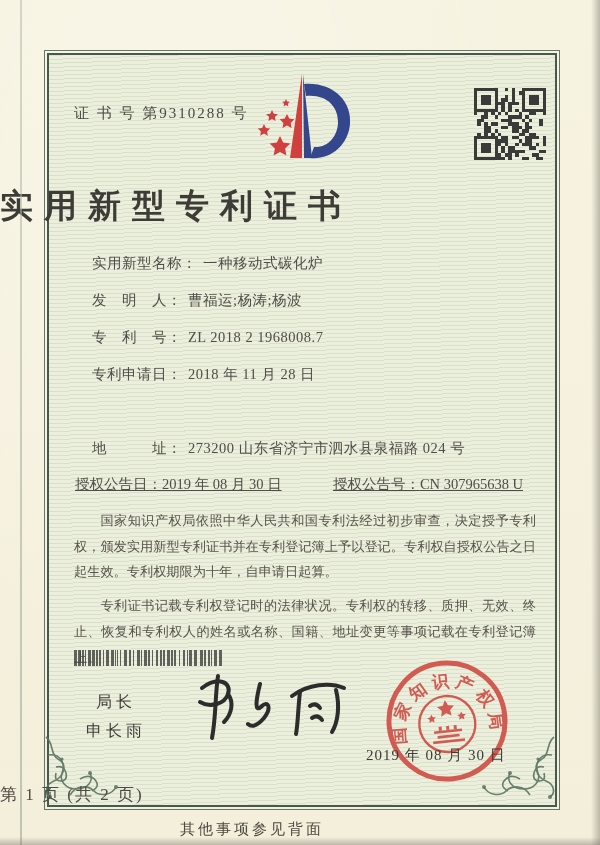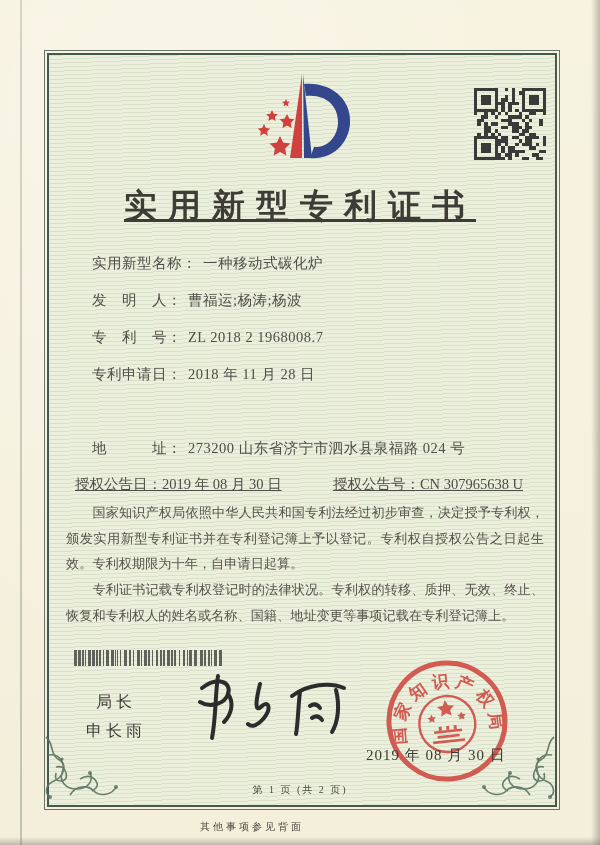--- a/index.html
+++ b/index.html
@@ -32,47 +32,47 @@
       #ecefdc;}
   .corner{position:absolute;width:86px;height:104px;pointer-events:none;}
   .corner.bl{left:40px;bottom:44px;}
   .corner.br{right:40px;bottom:44px;transform:scaleX(-1);}
 
   
   .cert-no{position:absolute;left:74px;top:104px;font-size:15px;color:#4a4a44;
     letter-spacing:2px;}
   .logo{position:absolute;left:242px;top:68px;}
   .qr{position:absolute;left:474px;top:88px;width:72px;height:72px;}
-  .doc-title{position:absolute;left:0;top:184px;width:600px;text-align:center;
-    font-size:33px;font-weight:600;color:#3e3c37;letter-spacing:11px;text-decoration:underline;}
+  .doc-title{position:absolute;left:0;top:184px;width:600px;text-align:left;
+    font-size:33px;font-weight:600;color:#3e3c37;letter-spacing:11px;}
 
   
   .field-row{position:absolute;left:75px;font-size:14.5px;color:#4f4d47;
     letter-spacing:.5px;white-space:nowrap;margin-left:17px;}
   .field-row .fv{margin-left:6px;}
   .grant-row{position:absolute;left:75px;top:475px;width:448px;display:flex;
     justify-content:space-between;font-size:14.5px;color:#4f4d47;white-space:nowrap;text-decoration:underline;}
 
   
   .body-text{position:absolute;left:66px;top:500px;width:478px;}
-  .body-text p{margin:0;text-indent:2em;text-align:justify;font-size:13.2px;
+  .body-text p{margin:8px;text-indent:2em;text-align:justify;font-size:13.2px;
     line-height:1.95;color:#56524a;}
 
   
   .barcode{position:absolute;left:74px;top:650px;width:150px;height:16px;opacity:.8;}
   .officer{position:absolute;left:86px;top:688px;font-size:16px;color:#3f3d37;
     letter-spacing:4px;line-height:1.8;text-align:center;}
   .signature{position:absolute;left:188px;top:662px;}
   .seal{position:absolute;left:384px;top:658px;opacity:.88;transform:rotate(-6deg);}
   .seal-date{position:absolute;left:366px;top:746px;font-size:15px;color:#403b33;
     letter-spacing:1px;white-space:nowrap;}
-  .page-info{position:absolute;left:0;top:783px;width:600px;text-align:center;
-    font-size:10px;color:#4c4a42;letter-spacing:2px;}
+  .page-info{position:absolute;left:0;top:783px;width:600px;
+    font-size:17px;color:#4c4a42;letter-spacing:2px;}
   .back-note{position:absolute;left:0;top:820px;width:504px;text-align:center;
-    font-size:10px;color:#4b4940;letter-spacing:3px;}
+    font-size:15px;color:#4b4940;letter-spacing:3px;}
 </style>
 </head>
 <body>
 
 <div class="paper">
 
   <div class="frame">
     <div class="frame-inner"></div>
   </div>
 
@@ -100,20 +100,21 @@
       <path d="M40,82 q10,-6 16,2 q4,6 -4,10"></path>
     </g>
     <g fill="#5a7360" opacity=".85">
       <circle cx="10" cy="100" r="2"></circle>
         <circle cx="50" cy="76" r="2"></circle>
       <circle cx="76" cy="90" r="2"></circle>
         <circle cx="22" cy="62" r="1.6"></circle>
     </g>
   </svg>
 
+  <div class="cert-no">证 书 号 第9310288 号</div>
 
   <svg class="logo" width="118" height="104" viewBox="0 0 118 104">
 
     <path d="M62,16 C92,14 110,34 108,56 C106,78 88,92 68,90 L72,79 C86,80 96,68 96,54 C96,38 84,26 64,28 Z" fill="#35478c"></path>
 
     <polygon points="60,6 48,90 60,90" fill="#d0403e"></polygon>
     <polygon points="61,6 62,90 70,90" fill="#35478c"></polygon>
 
     <g fill="#d0403e">
       <path d="M38,68 l3.2,6.6 7.2,.9 -5.3,5 1.3,7.1 -6.4,-3.5 -6.4,3.5 1.3,-7.1 -5.3,-5 7.2,-.9 Z"></path>

